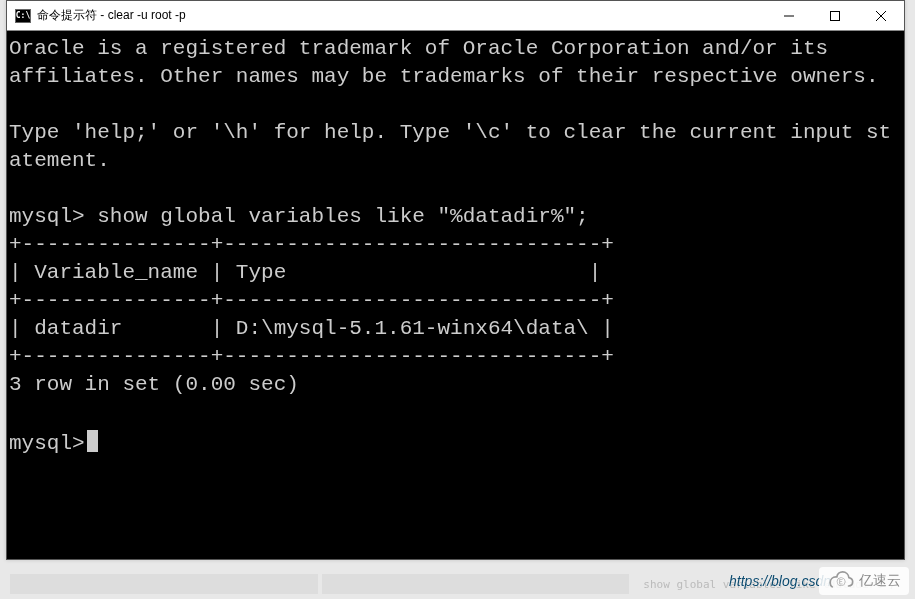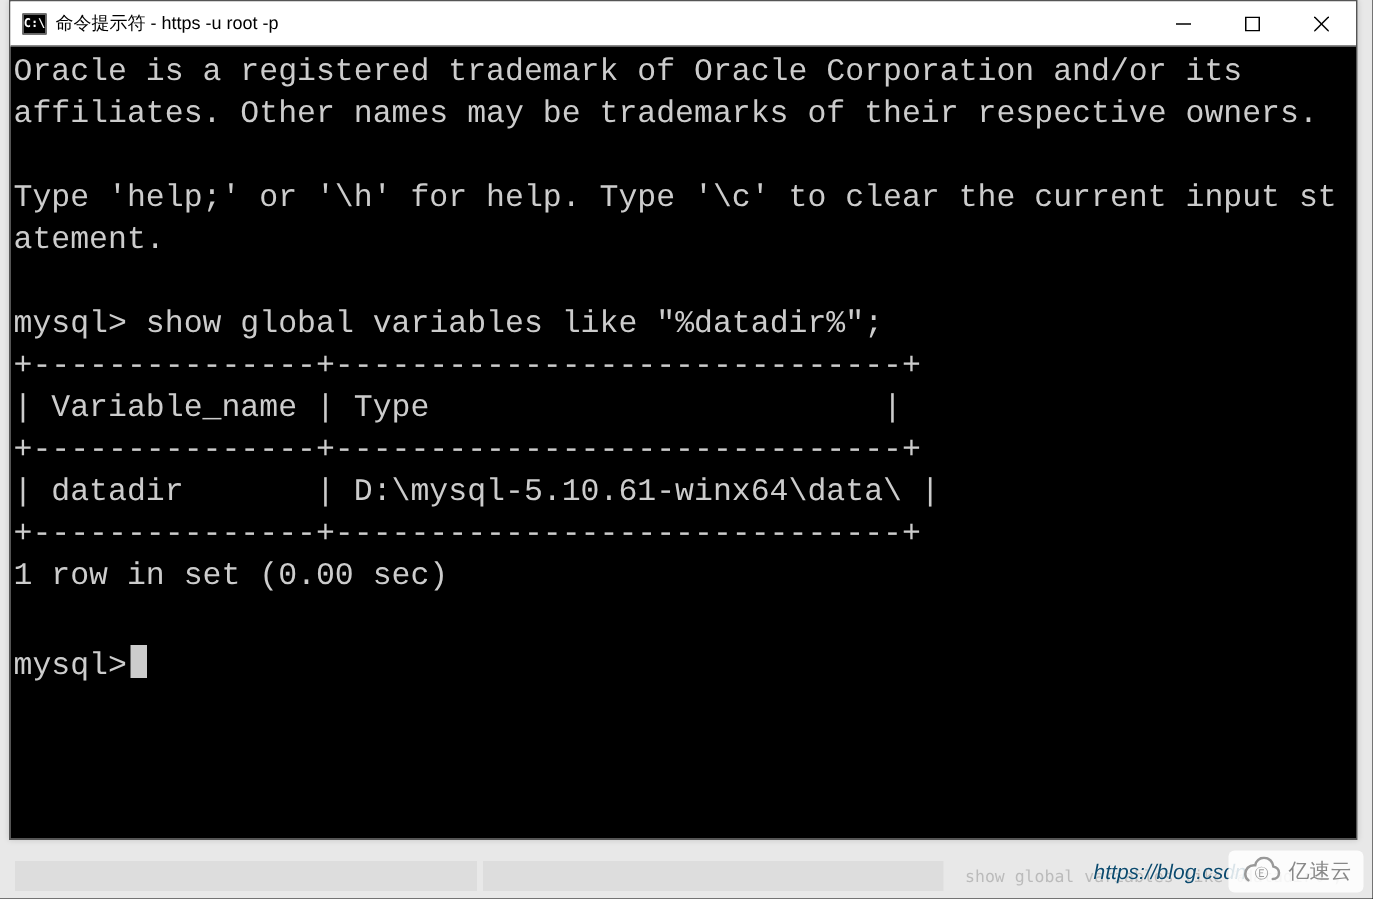--- a/index.html
+++ b/index.html
@@ -27,21 +27,21 @@
 
 <div class="bg-bottom">
   <div class="bg-seg"></div>
   <div class="bg-seg"></div>
   <div class="bg-snip">show global variables like  %datadir% ;</div>
 </div>
 
 <div class="window">
   <div class="titlebar">
     <span class="titlebar-icon">C:\</span>
-    <span class="titlebar-text">命令提示符 - https  -u root -p</span>
+    <span class="titlebar-text">命令提示符 - clear  -u root -p</span>
     <div class="titlebar-controls">
       <div class="titlebar-btn">
         <svg width="10" height="10">
             <line x1="0" y1="5" x2="10" y2="5" stroke="#000" stroke-width="1"></line>
           </svg>
       </div>
       <div class="titlebar-btn">
         <svg width="10" height="10">
             <rect x="0.5" y="0.5" width="9" height="9" fill="none" stroke="#000" stroke-width="1"></rect>
           </svg>
@@ -57,23 +57,23 @@
 
   <div class="terminal"><span>Oracle is a registered trademark of Oracle Corporation and/or its</span>
 <span>affiliates. Other names may be trademarks of their respective owners.</span>
 
 <span>Type 'help;' or '\h' for help. Type '\c' to clear the current input statement.</span>
 
 <span>mysql&gt;</span> <span>show global variables like "%datadir%";</span>
 <span>+---------------+------------------------------+</span>
 <span>| Variable_name | Type                        |</span>
 <span>+---------------+------------------------------+</span>
-<span>| datadir       | D:\mysql-5.10.61-winx64\data\ |</span>
+<span>| datadir       | D:\mysql-5.1.61-winx64\data\ |</span>
 <span>+---------------+------------------------------+</span>
-<span>1 row in set (0.00 sec)</span>
+<span>3 row in set (0.00 sec)</span>
 
 <span class="prompt-line"><span>mysql&gt;</span><span class="cursor"></span></span></div>
 </div>
 
 <div class="watermark-url">https://blog.csdn</div>
 <div class="watermark-logo">
   <svg class="watermark-cloud" viewBox="0 0 32 24">
     <path d="M25 18c3 0 5-2 5-5 0-2.5-2-4.5-4.5-5C25 4 22 1 18 1c-3.5 0-6.5 2.5-7 6-0.3 0-0.7 0-1 0-4 0-7 3-7 7 0 2 1 4 2.5 5" fill="none" stroke="#999" stroke-width="2" stroke-linecap="round"></path>
     <text x="16" y="17" text-anchor="middle" font-size="11" fill="#999" font-family="Arial">Ⓔ</text>
   </svg>

